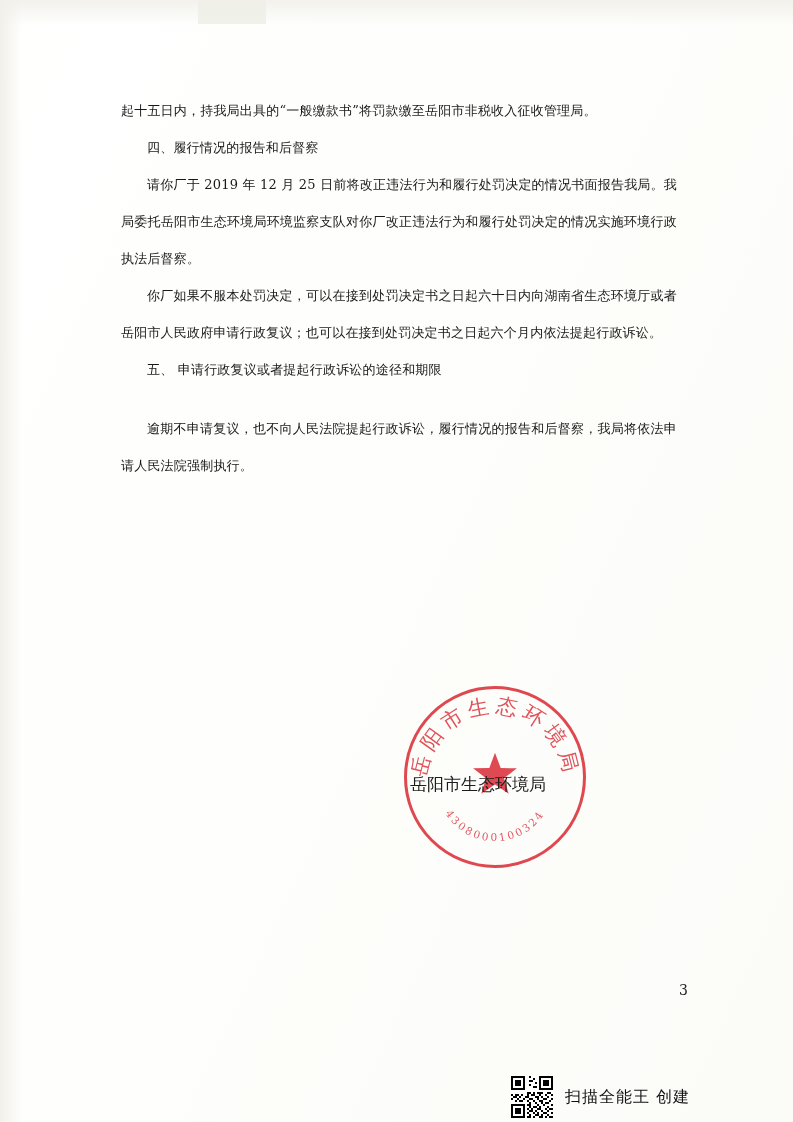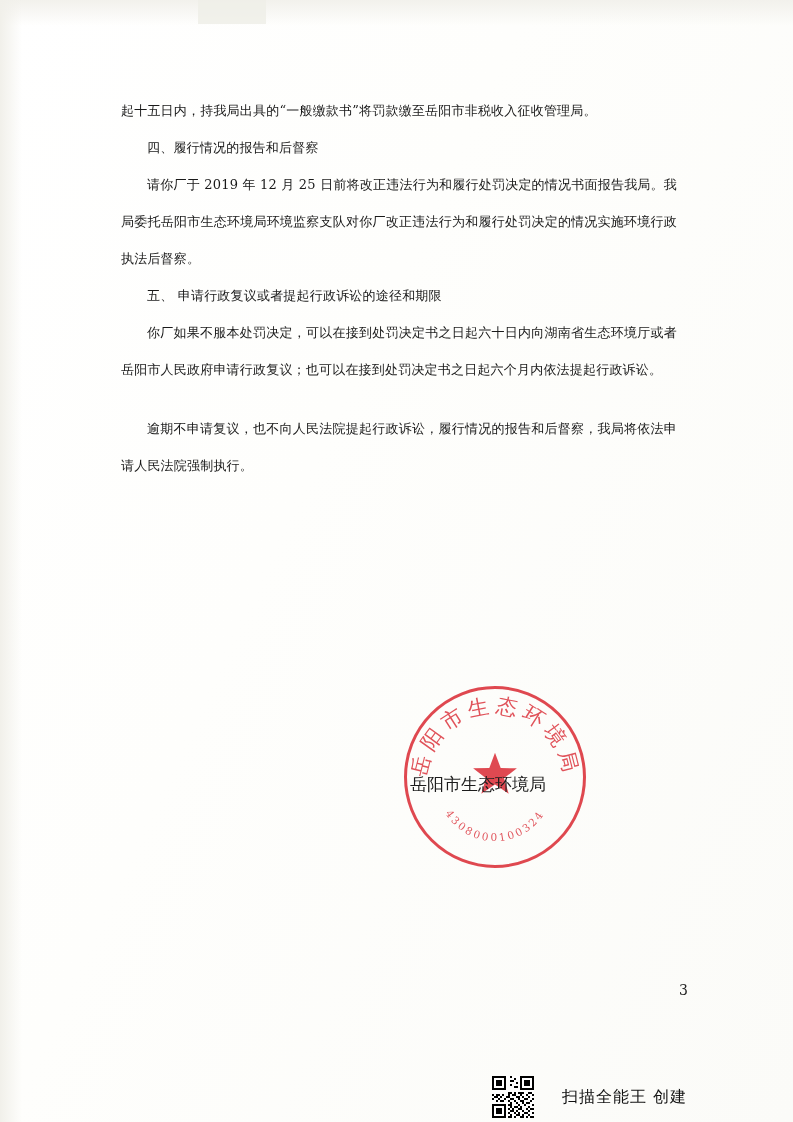--- a/index.html
+++ b/index.html
@@ -129,25 +129,25 @@
     right: 105px;
     top: 982px;
     font-size: 14px;
     color: #222;
     font-family: "DejaVu Serif", "Liberation Serif", serif;
   }
 
   
   .footer-mark {
     position: absolute;
-    left: 492px;
+    left: 511px;
     top: 1076px;
     display: flex;
     align-items: center;
-    gap: 28px;
+    gap: 12px;
   }
   .qr {
     width: 42px;
     height: 42px;
     display: block;
   }
   .footer-text {
     font-size: 16px;
     color: #111;
     font-family: "DejaVu Sans", "Liberation Sans", sans-serif;
@@ -159,22 +159,22 @@
 
 <div class="page">
   <div class="scan-edge-top"></div>
   <div class="scan-edge-left"></div>
   <div class="corner-smudge"></div>
 
   <div class="body-text">
     <p class="para no-indent">起十五日内，持我局出具的“一般缴款书”将罚款缴至岳阳市非税收入征收管理局。</p>
     <p class="para">四、履行情况的报告和后督察</p>
     <p class="para">请你厂于 2019 年 12 月 25 日前将改正违法行为和履行处罚决定的情况书面报告我局。我局委托岳阳市生态环境局环境监察支队对你厂改正违法行为和履行处罚决定的情况实施环境行政执法后督察。</p>
+    <p class="para">你厂如果不服本处罚决定，可以在接到处罚决定书之日起六十日内向湖南省生态环境厅或者岳阳市人民政府申请行政复议；也可以在接到处罚决定书之日起六个月内依法提起行政诉讼。</p>
     <p class="para">五、 申请行政复议或者提起行政诉讼的途径和期限</p>
-    <p class="para">你厂如果不服本处罚决定，可以在接到处罚决定书之日起六十日内向湖南省生态环境厅或者岳阳市人民政府申请行政复议；也可以在接到处罚决定书之日起六个月内依法提起行政诉讼。</p>
     <div class="gap" style="height:22px"></div>
     <p class="para">逾期不申请复议，也不向人民法院提起行政诉讼，履行情况的报告和后督察，我局将依法申请人民法院强制执行。</p>
   </div>
 
   <div class="seal">
     <div class="seal-ring"></div>
     <svg class="seal-arc-top" viewBox="0 0 182 182">
       <defs>
         <path id="arcTop" d="M 22,96 A 69,69 0 0 1 160,96"></path>
         <path id="arcBottom" d="M 34,108 A 58,58 0 0 0 148,108"></path>

